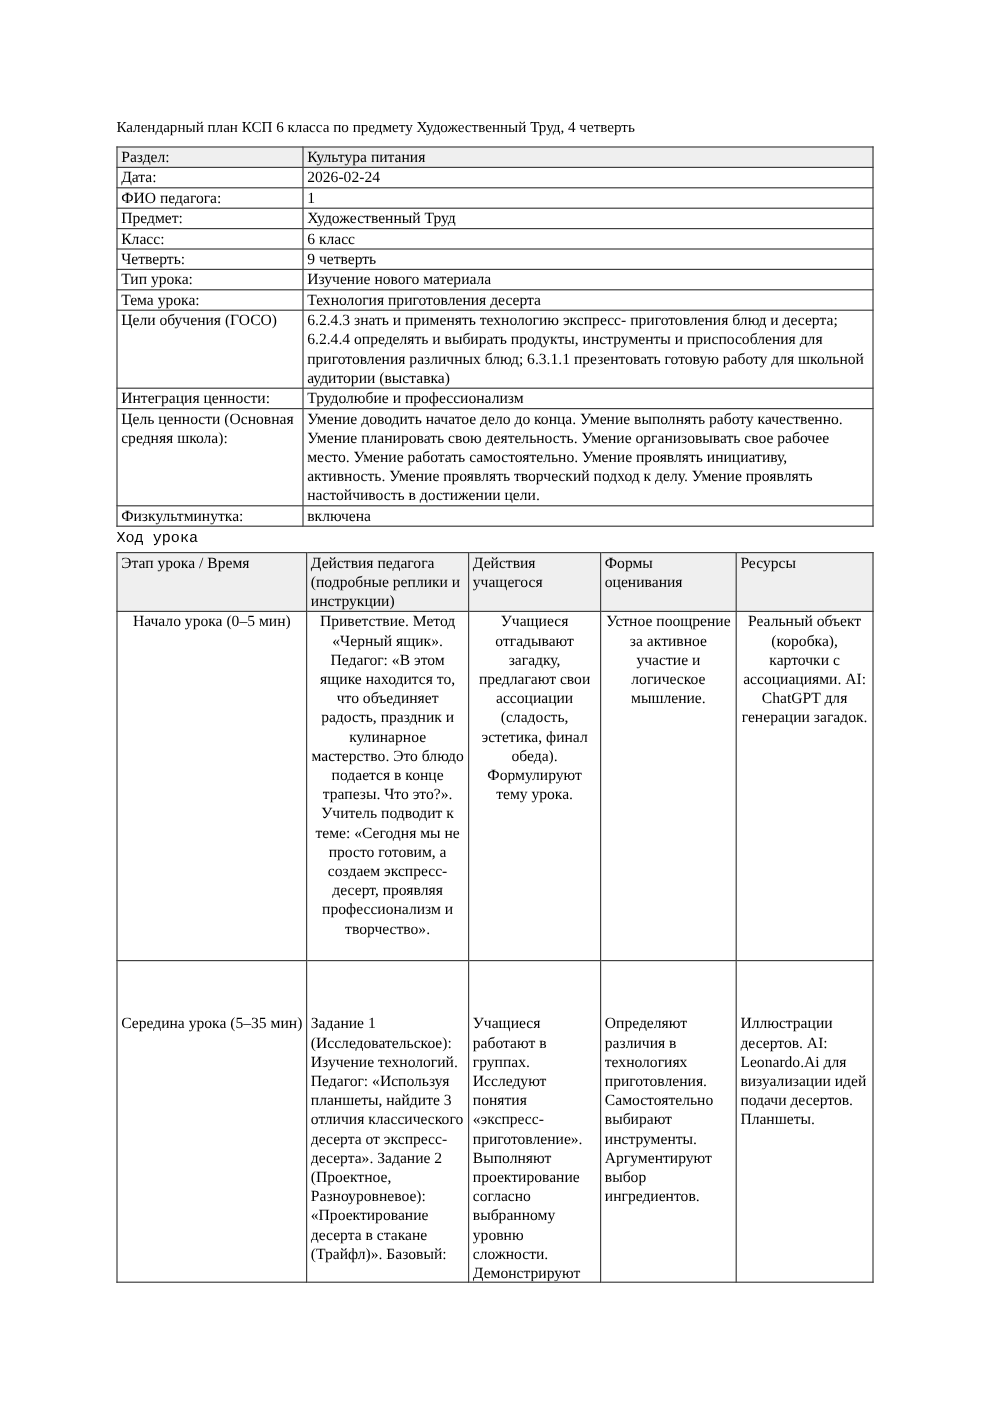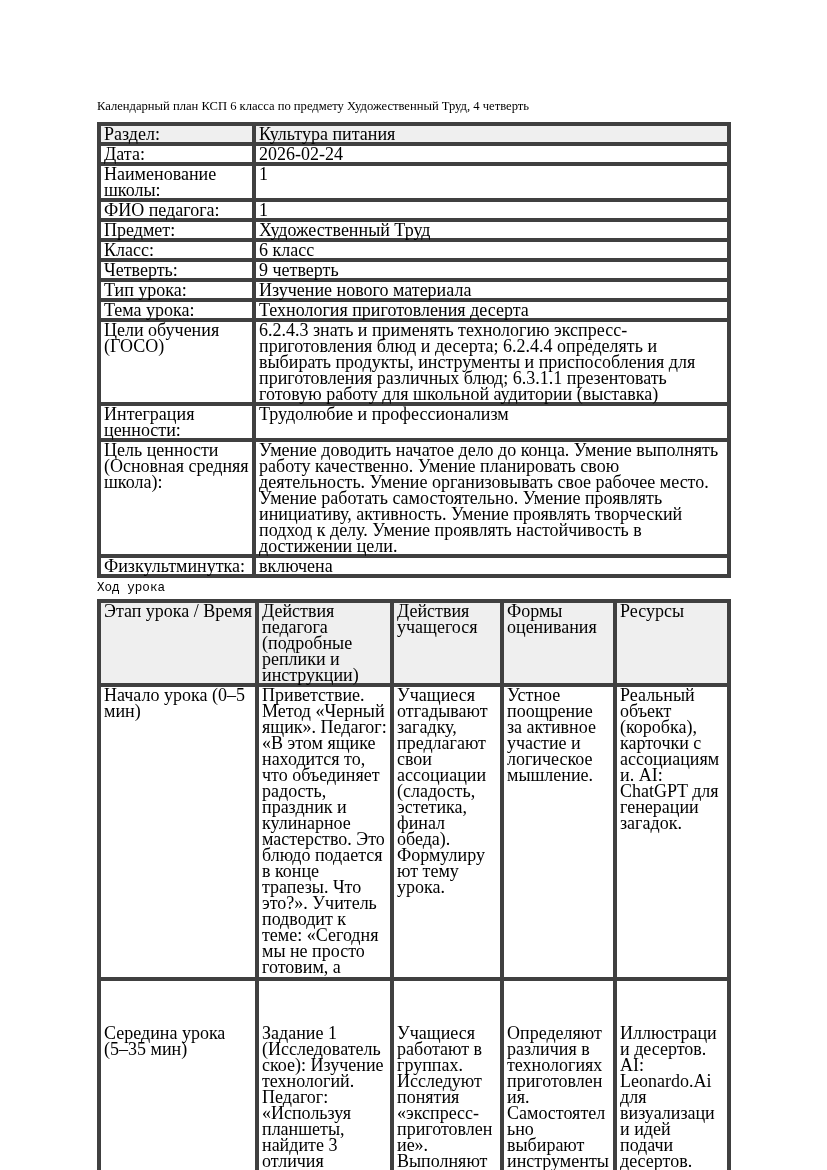--- a/index.html
+++ b/index.html
@@ -21,45 +21,45 @@
     line-height: 16px;
     font-weight: normal;
     margin: 0 0 8px 0;
   }
   table {
     width: 630px;
     border-collapse: collapse;
     table-layout: fixed;
   }
   td {
-    border: 4px solid #404040;
+    border: 1px solid #404040;
     vertical-align: top;
     padding: 0 3px;
-    font-size: 18px;
+    font-size: 13px;
     line-height: 16px;
     overflow-wrap: break-word;
   }
   .shaded { background: #efefef; }
   .section-heading {
     font-size: 12.6px;
     line-height: 16px;
     font-weight: normal;
     margin: 2px 0 3px 0;
     font-family: Liberation Mono, monospace;
   }
   
   col.info-c1 { width: 155px; }
   col.info-c2 { width: 475px; }
   
   col.l-c1 { width: 158px; }
   col.l-c2 { width: 135px; }
   col.l-c3 { width: 110px; }
   col.l-c4 { width: 113px; }
   col.l-c5 { width: 114px; }
-  .cell-r1 { height: 290px; overflow: hidden; }
+  .cell-r1 { height: 290px; overflow: hidden; text-align: center; }
   .cell-r2 { height: 223px; overflow: hidden; margin-top: 44px; }
 </style>
 </head>
 <body>
 
 <div class="page">
 
   <p class="doc-title">Календарный план КСП 6 класса по предмету Художественный Труд, 4 четверть</p>
 
   <table>
@@ -68,24 +68,20 @@
         <col class="info-c2">
       </colgroup>
     <tbody>
       <tr>
         <td class="shaded">Раздел:</td>
         <td class="shaded">Культура питания</td>
       </tr>
       <tr>
         <td>Дата:</td>
         <td>2026-02-24</td>
-      </tr>
-      <tr>
-        <td>Наименование школы:</td>
-        <td>1</td>
       </tr>
       <tr>
         <td>ФИО педагога:</td>
         <td>1</td>
       </tr>
       <tr>
         <td>Предмет:</td>
         <td>Художественный Труд</td>
       </tr>
       <tr>

